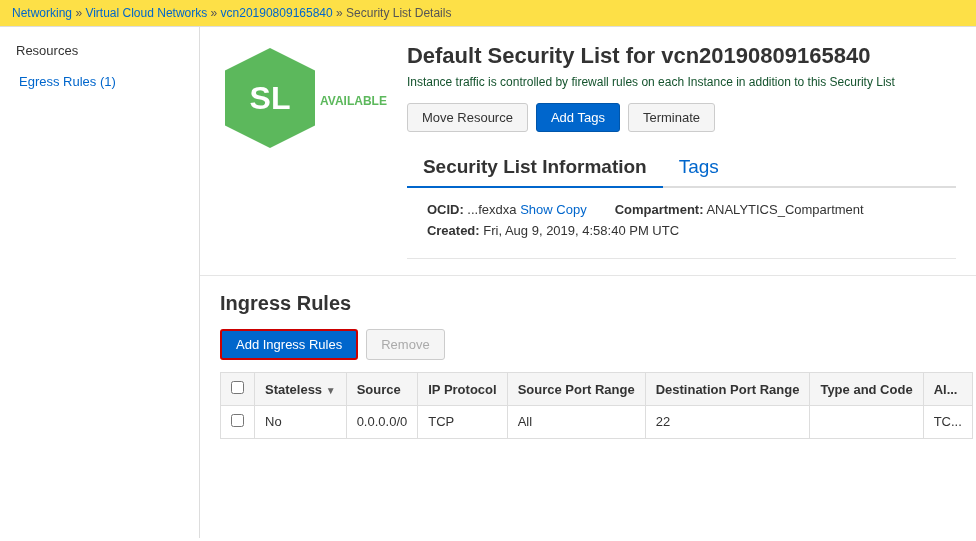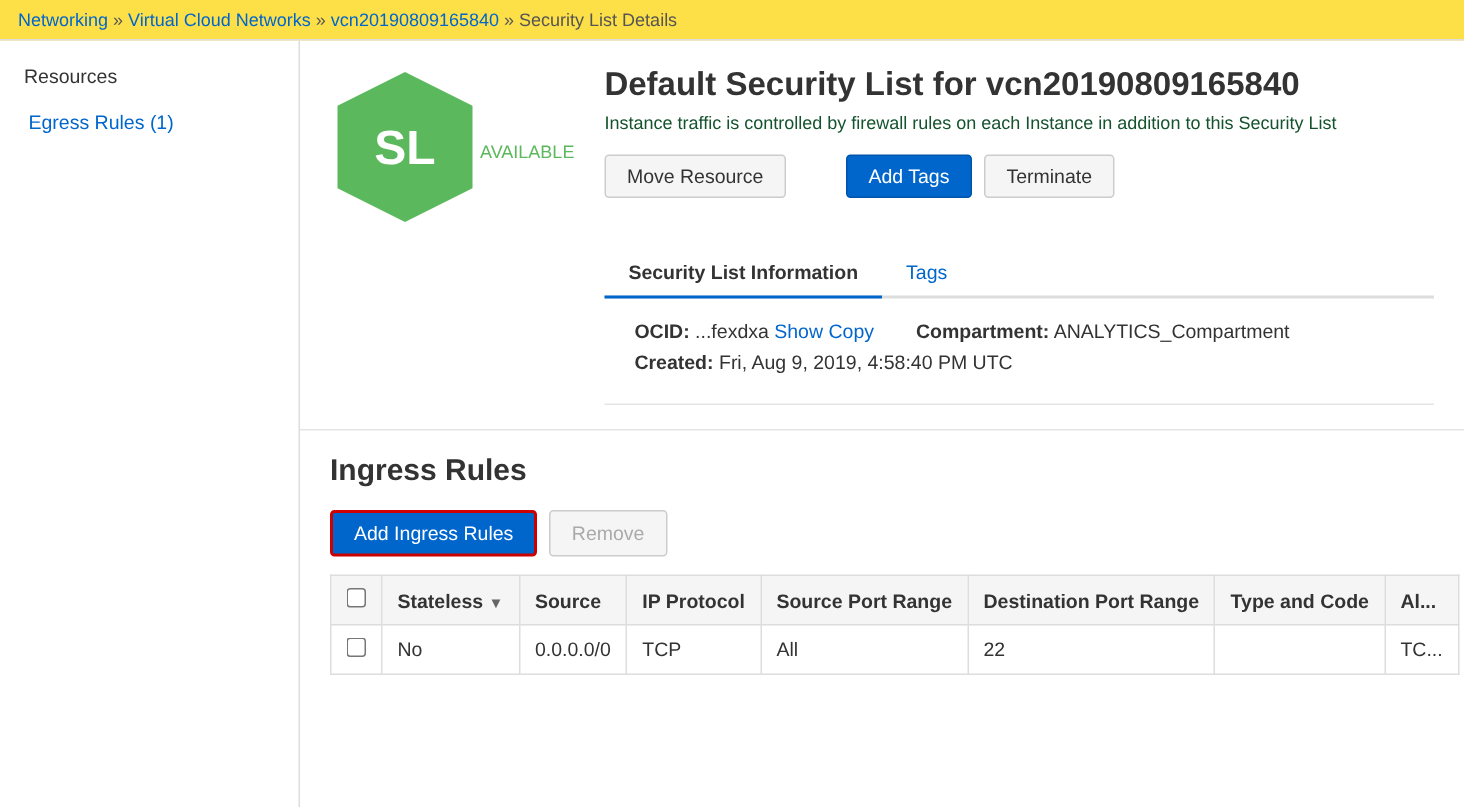--- a/index.html
+++ b/index.html
@@ -89,21 +89,21 @@
       position: relative;
       z-index: 1;
       color: white;
       font-size: 32px;
       font-weight: bold;
     }
     .status-label {
       margin-top: 6px;
       color: #5cb85c;
       font-size: 12px;
-      font-weight: normal;
+      font-weight: bold;
     }
 
     
     .resource-info {
       flex: 1;
     }
     .resource-title {
       font-size: 22px;
       font-weight: bold;
       color: #333;
@@ -125,41 +125,39 @@
       border-radius: 3px;
       cursor: pointer;
       border: 1px solid #ccc;
       background: #f5f5f5;
       color: #333;
     }
     .btn-primary {
       background: #0066cc;
       color: white;
       border-color: #0055aa;
-      margin-left: 32px;
     }
     .btn-disabled {
       color: #aaa;
       cursor: default;
     }
 
     
     .tabs {
       display: flex;
       border-bottom: 2px solid #ddd;
       margin-bottom: 0;
     }
     .tab {
       padding: 8px 16px;
-      font-size: 13px;
+      font-size: 19px;
       cursor: pointer;
       border-bottom: 2px solid transparent;
       margin-bottom: -2px;
       color: #0066cc;
-      margin-top: 18px;
     }
     .tab.active {
       border-bottom: 2px solid #0066cc;
       color: #333;
       font-weight: bold;
     }
 
     
     .tab-content {
       padding: 14px 20px;

